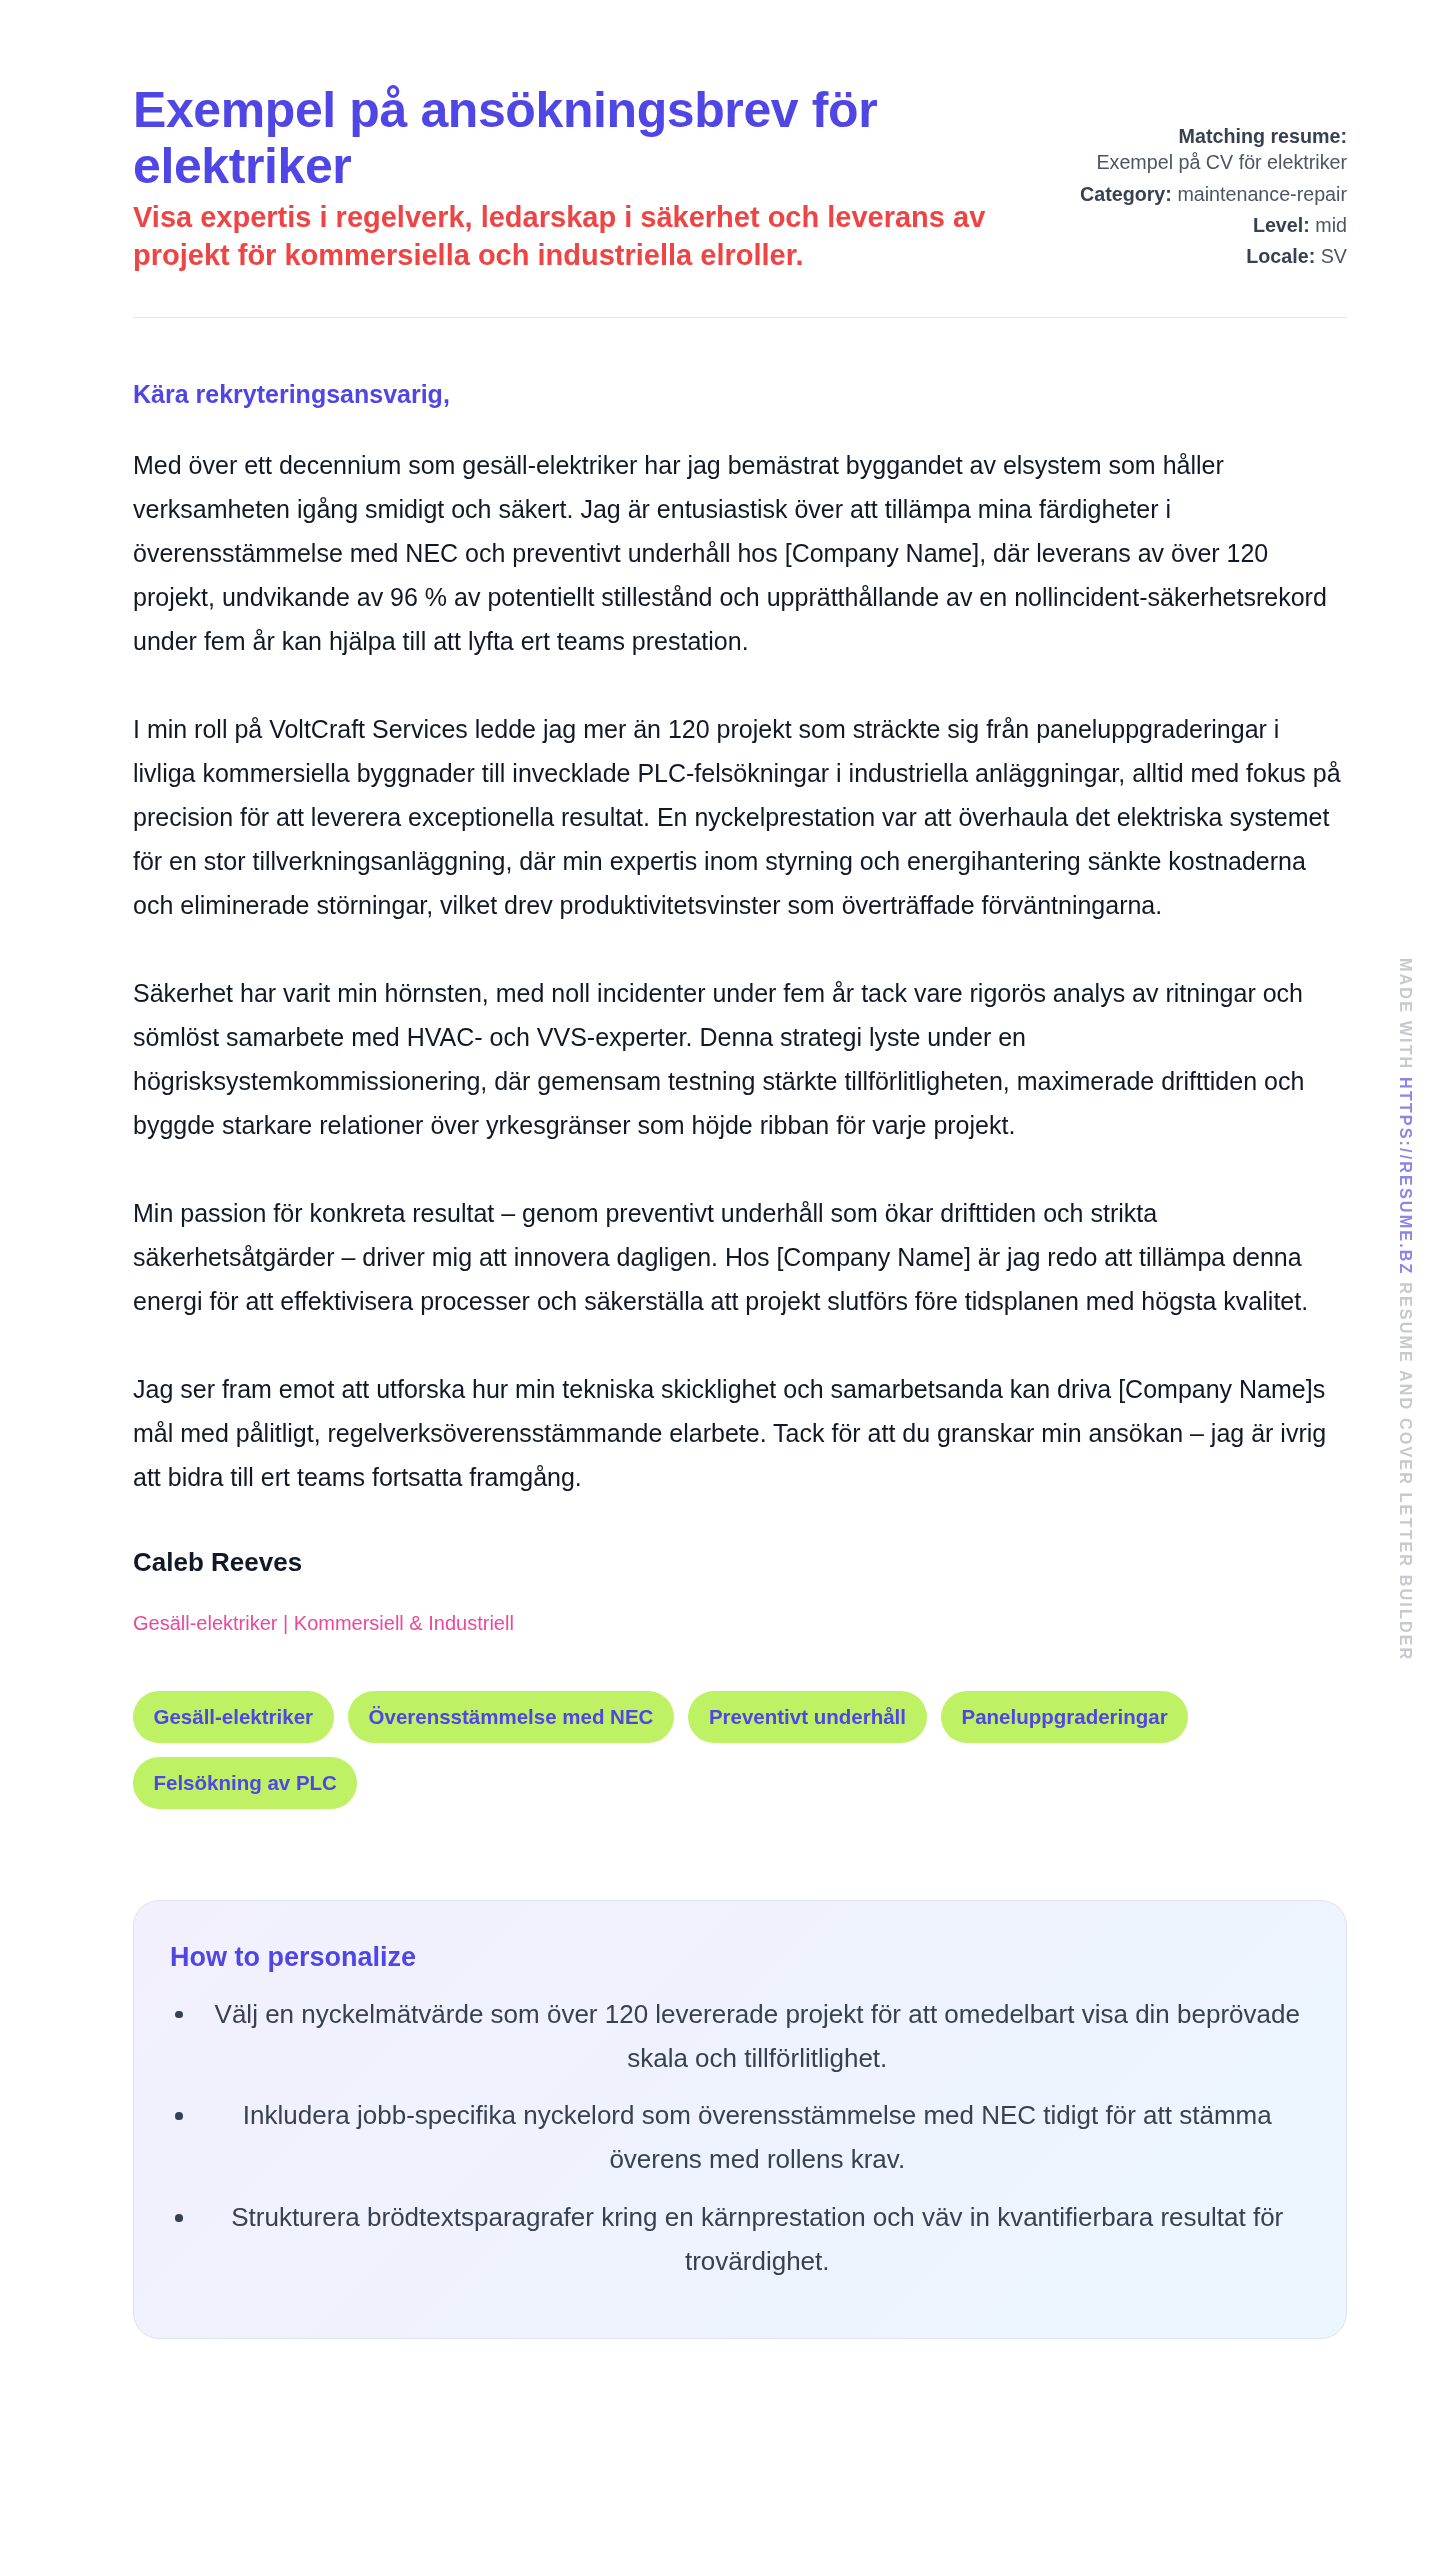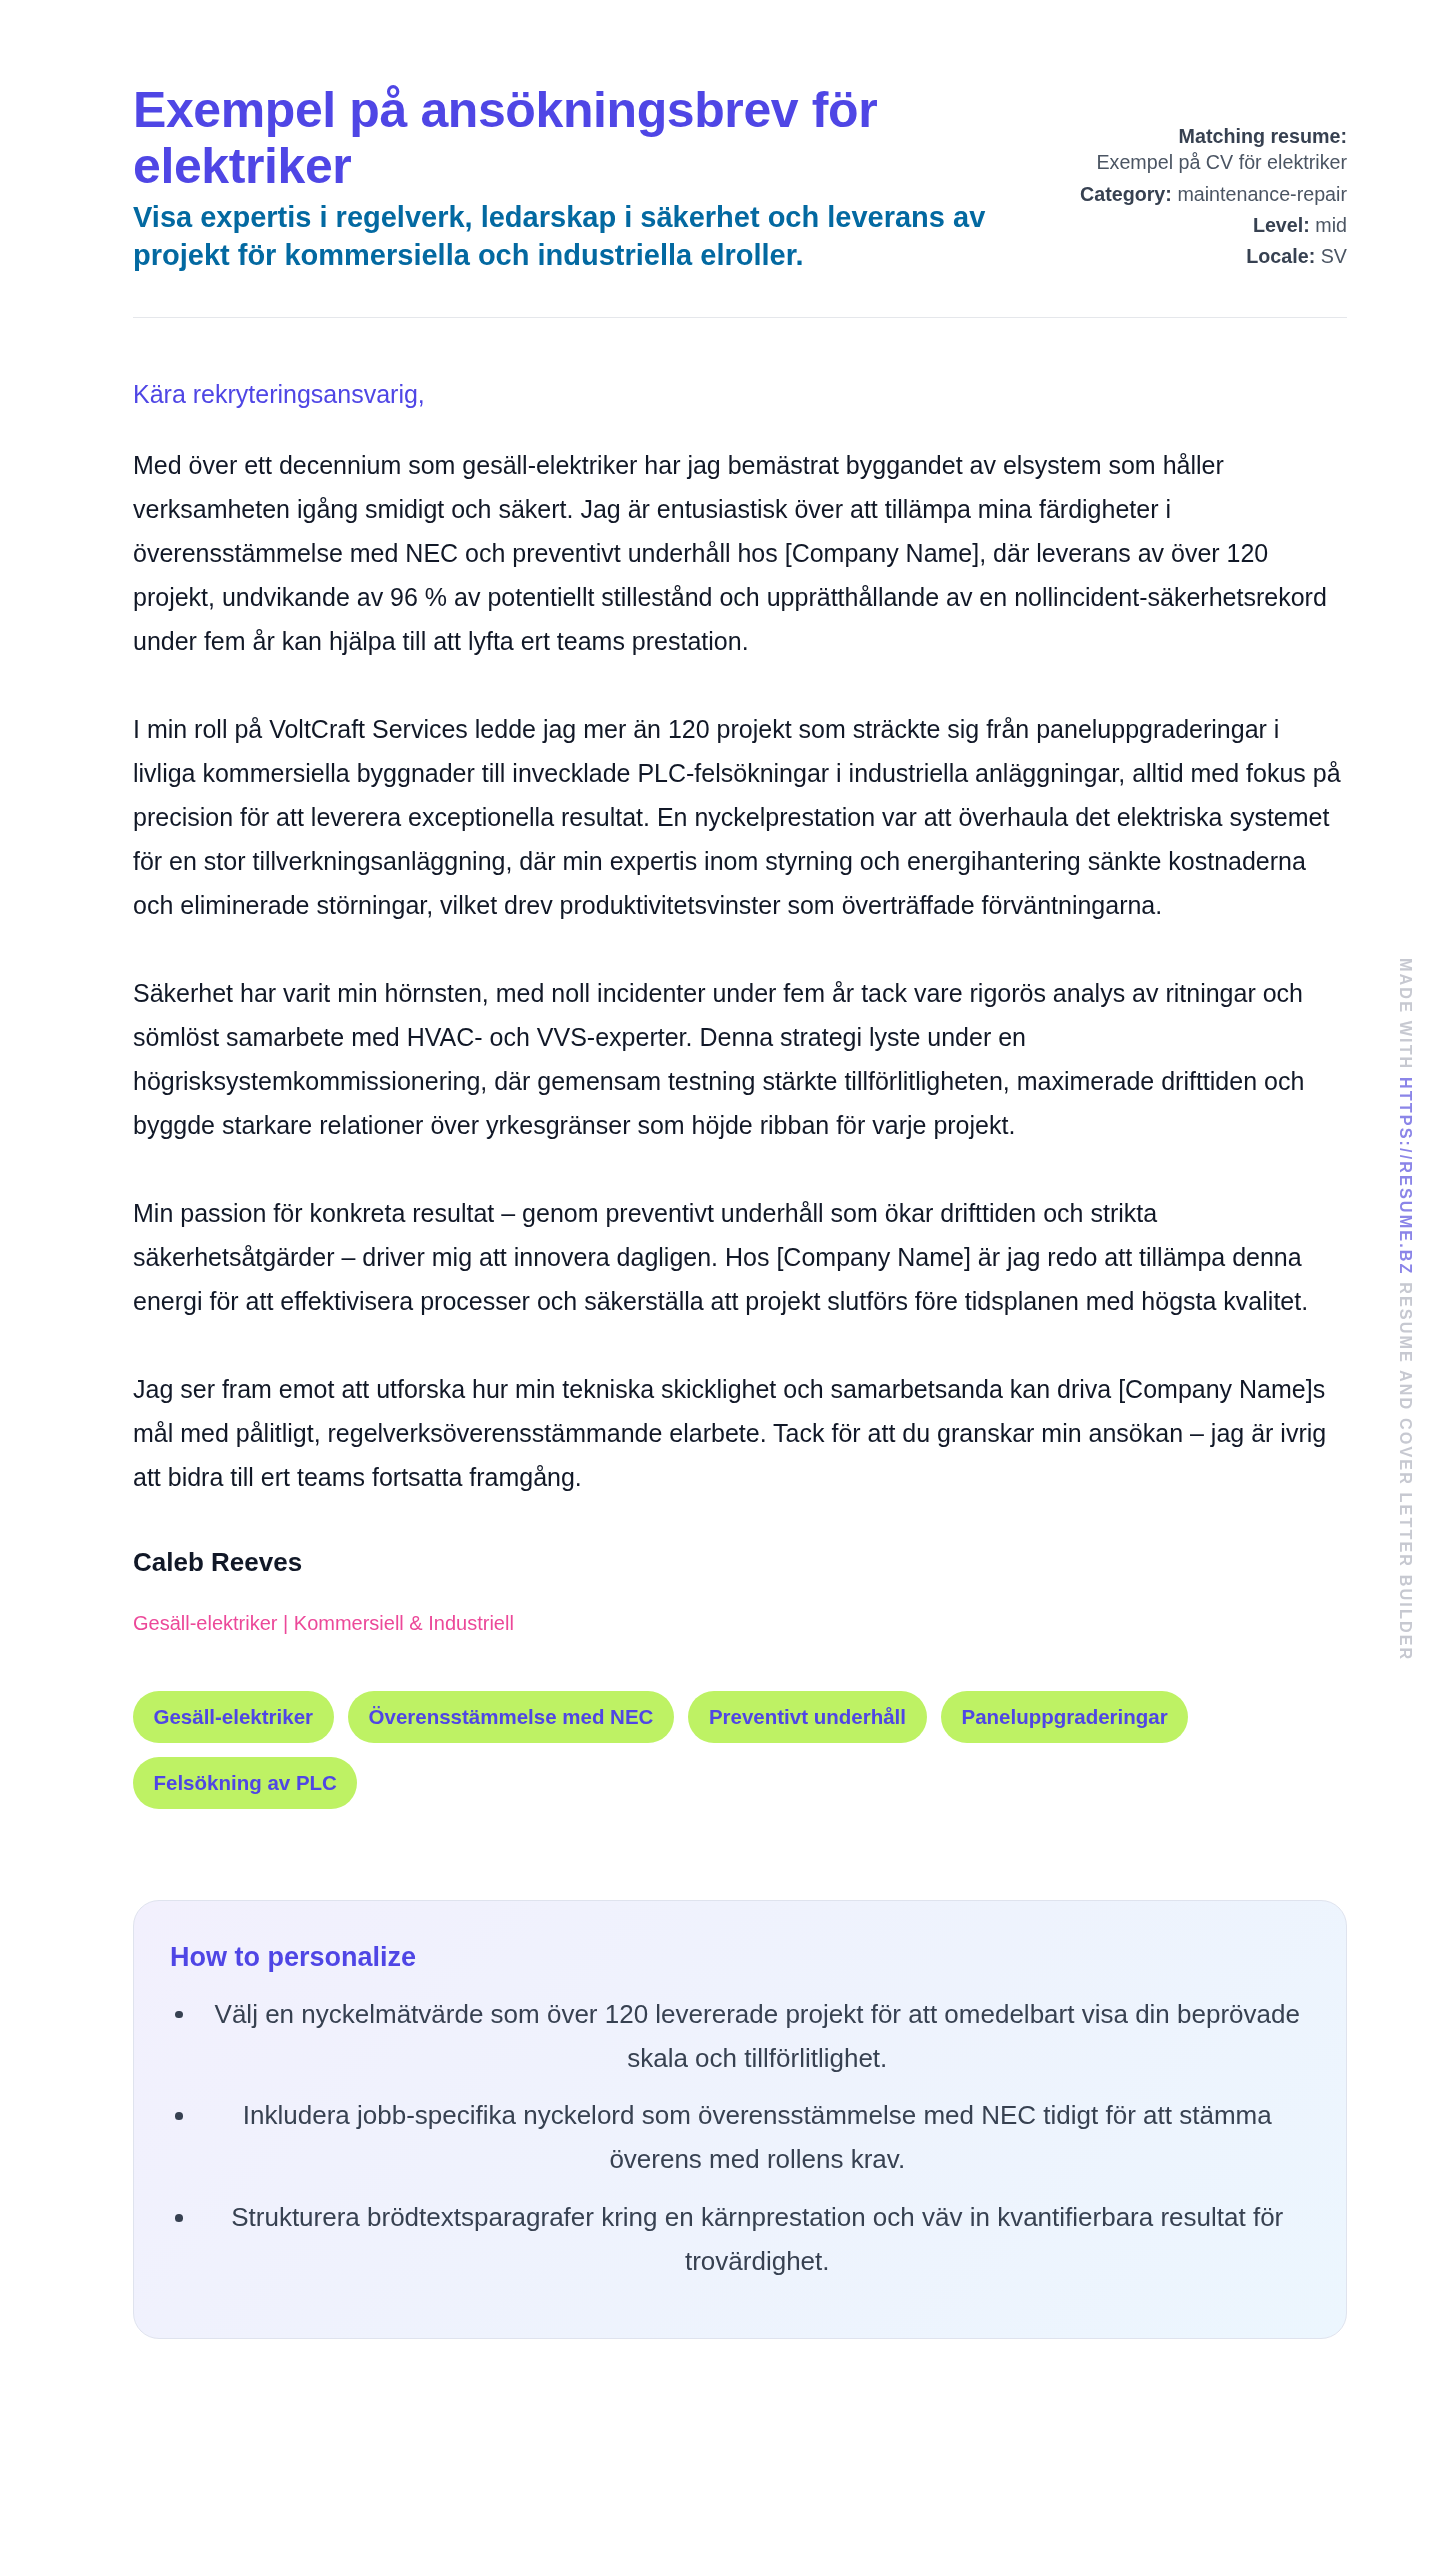--- a/index.html
+++ b/index.html
@@ -29,36 +29,36 @@
       line-height: 1.12;
       font-weight: 700;
       color: #4f46e5;
       letter-spacing: -0.4px;
     }
     .subtitle {
       margin-top: 5.1px;
       font-size: 29px;
       line-height: 1.3;
       font-weight: 700;
-      color: #0369a1;
+      color: #ef4444;
     }
     .meta {
       width: 282px;
       text-align: right;
       font-size: 19.7px;
       line-height: 1.33;
       color: #4b5563;
       margin-top: 14px;
     }
     .meta-row { margin-bottom: 5.1px; }
     .meta-label { font-weight: 700; color: #374151; }
     .greeting {
       margin-top: 62px;
       font-size: 25px;
-      font-weight: 400;
+      font-weight: 700;
       color: #4f46e5;
     }
     .body-text { margin-top: 34px; }
     .para {
       font-size: 25px;
       line-height: 44px;
       color: #111827;
       margin-bottom: 44px;
     }
     .signature { margin-top: 48px; }

